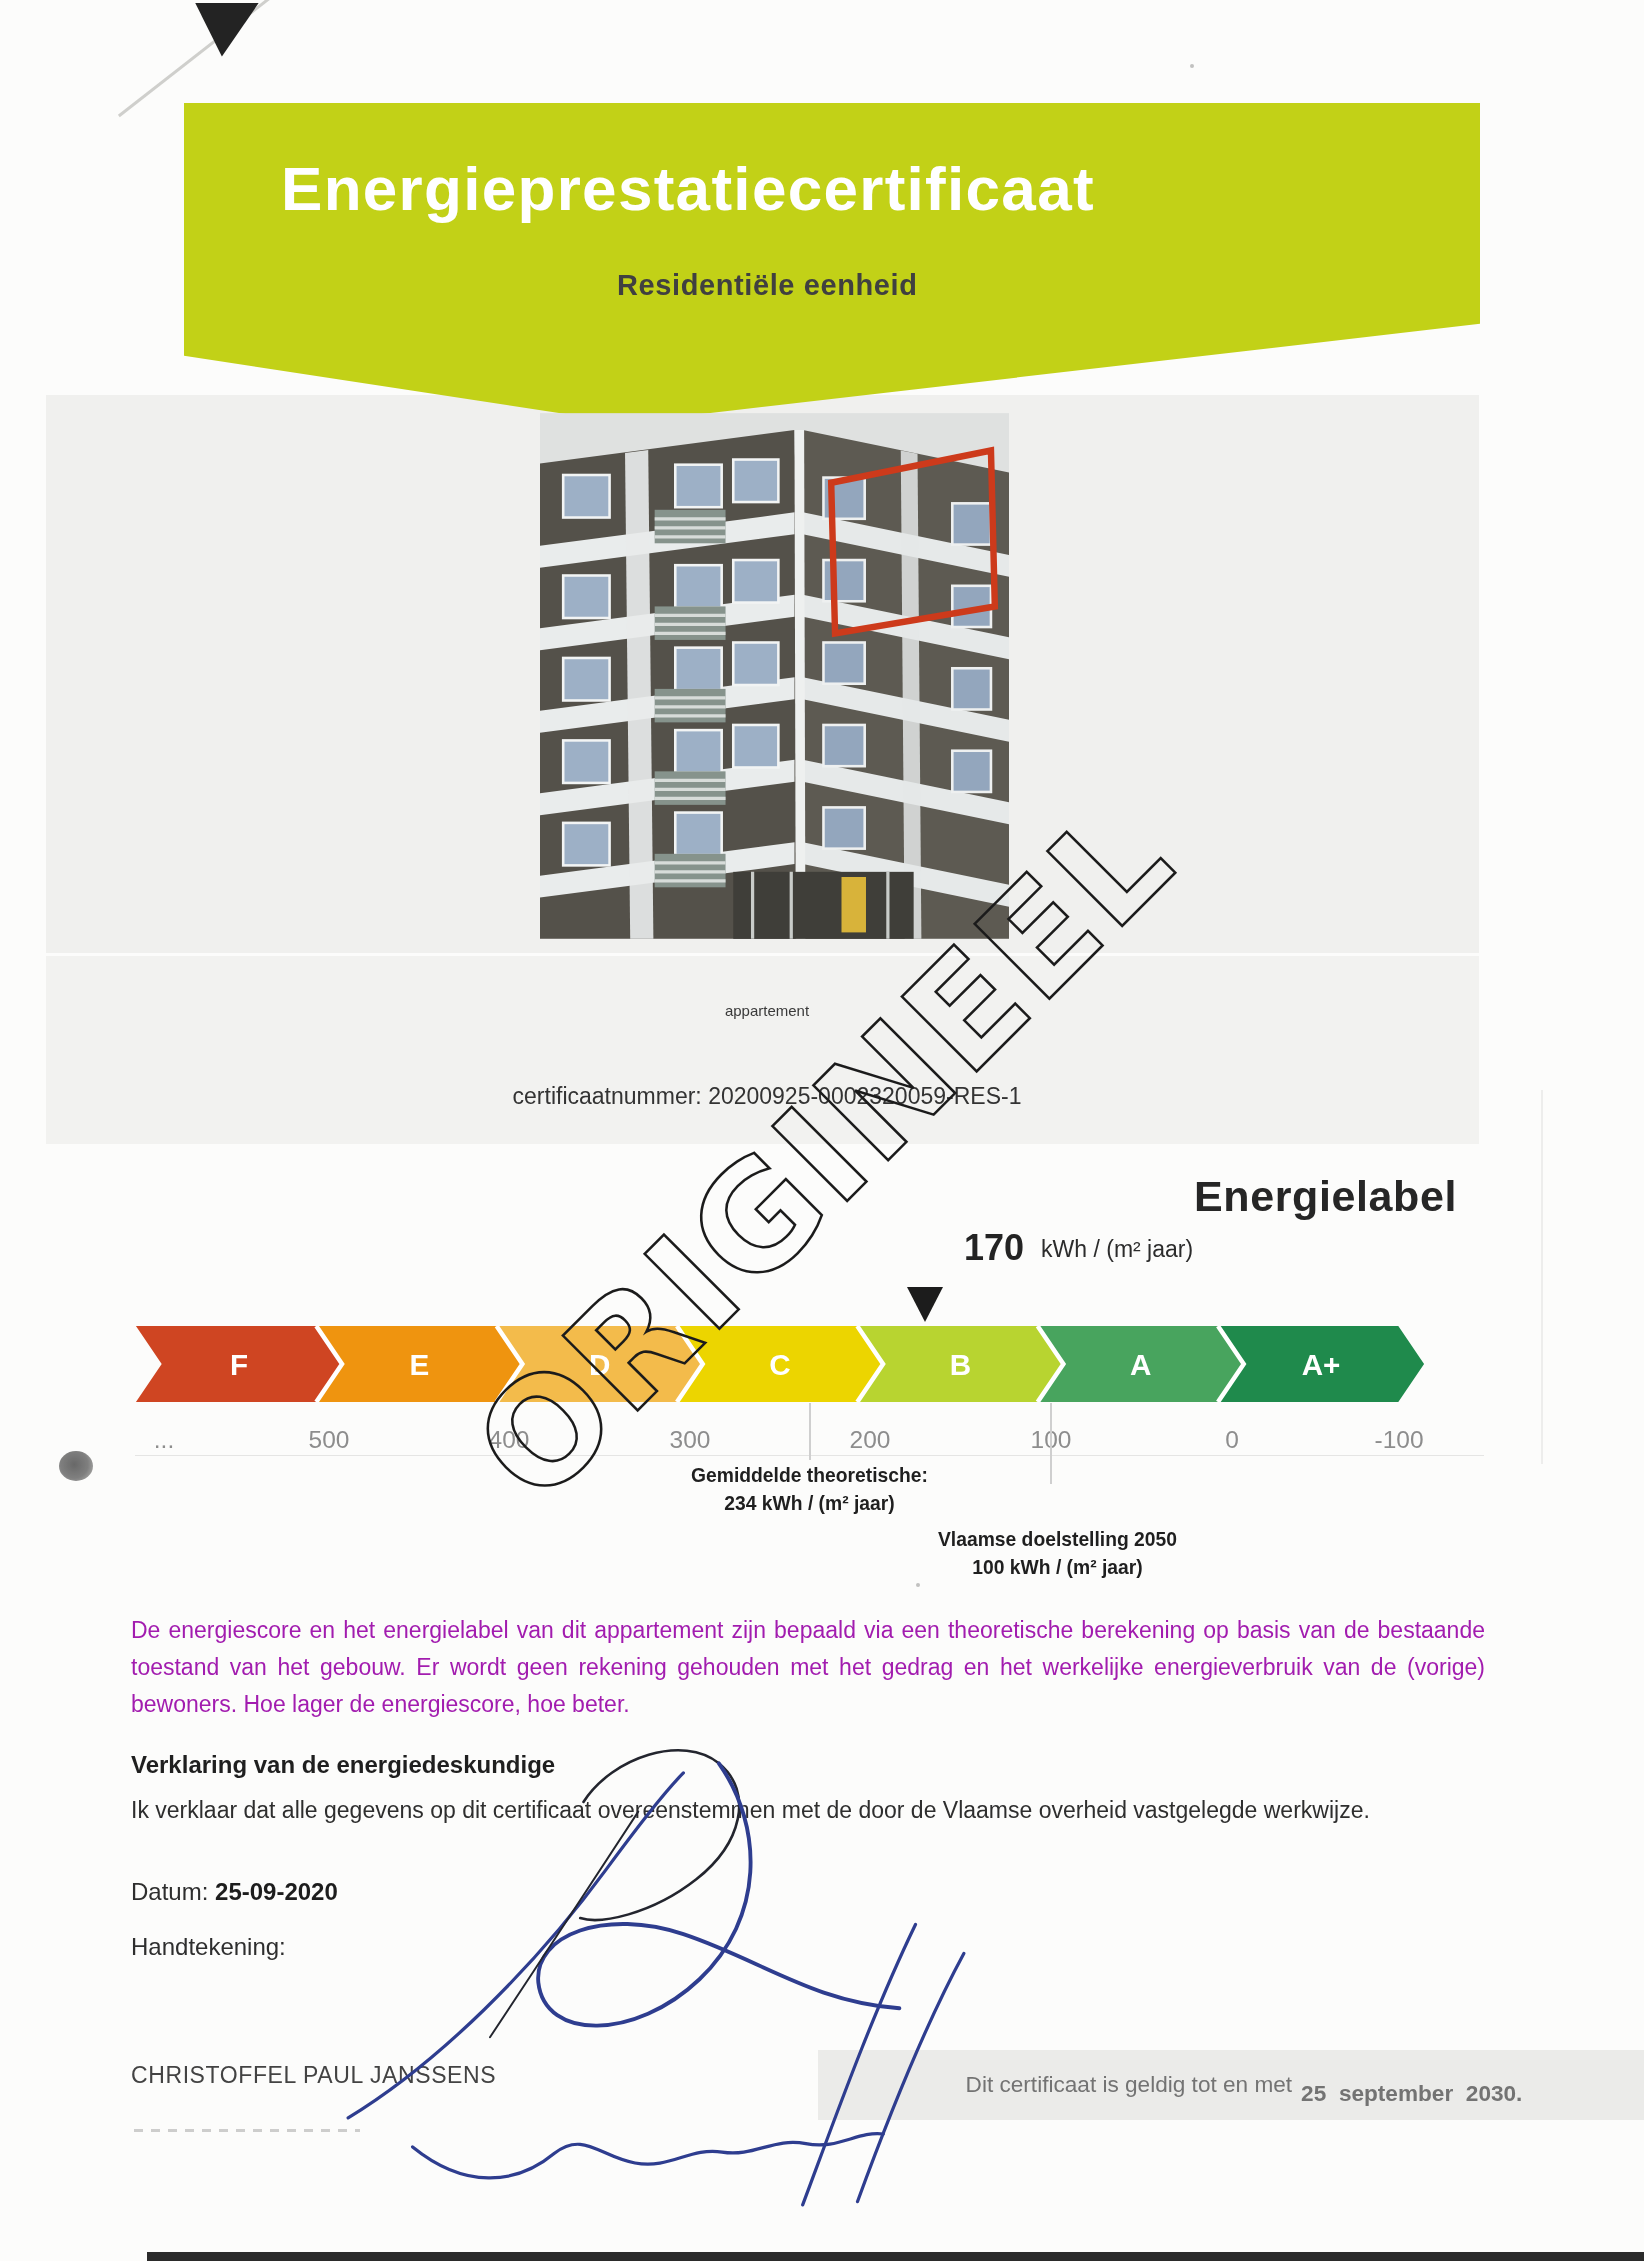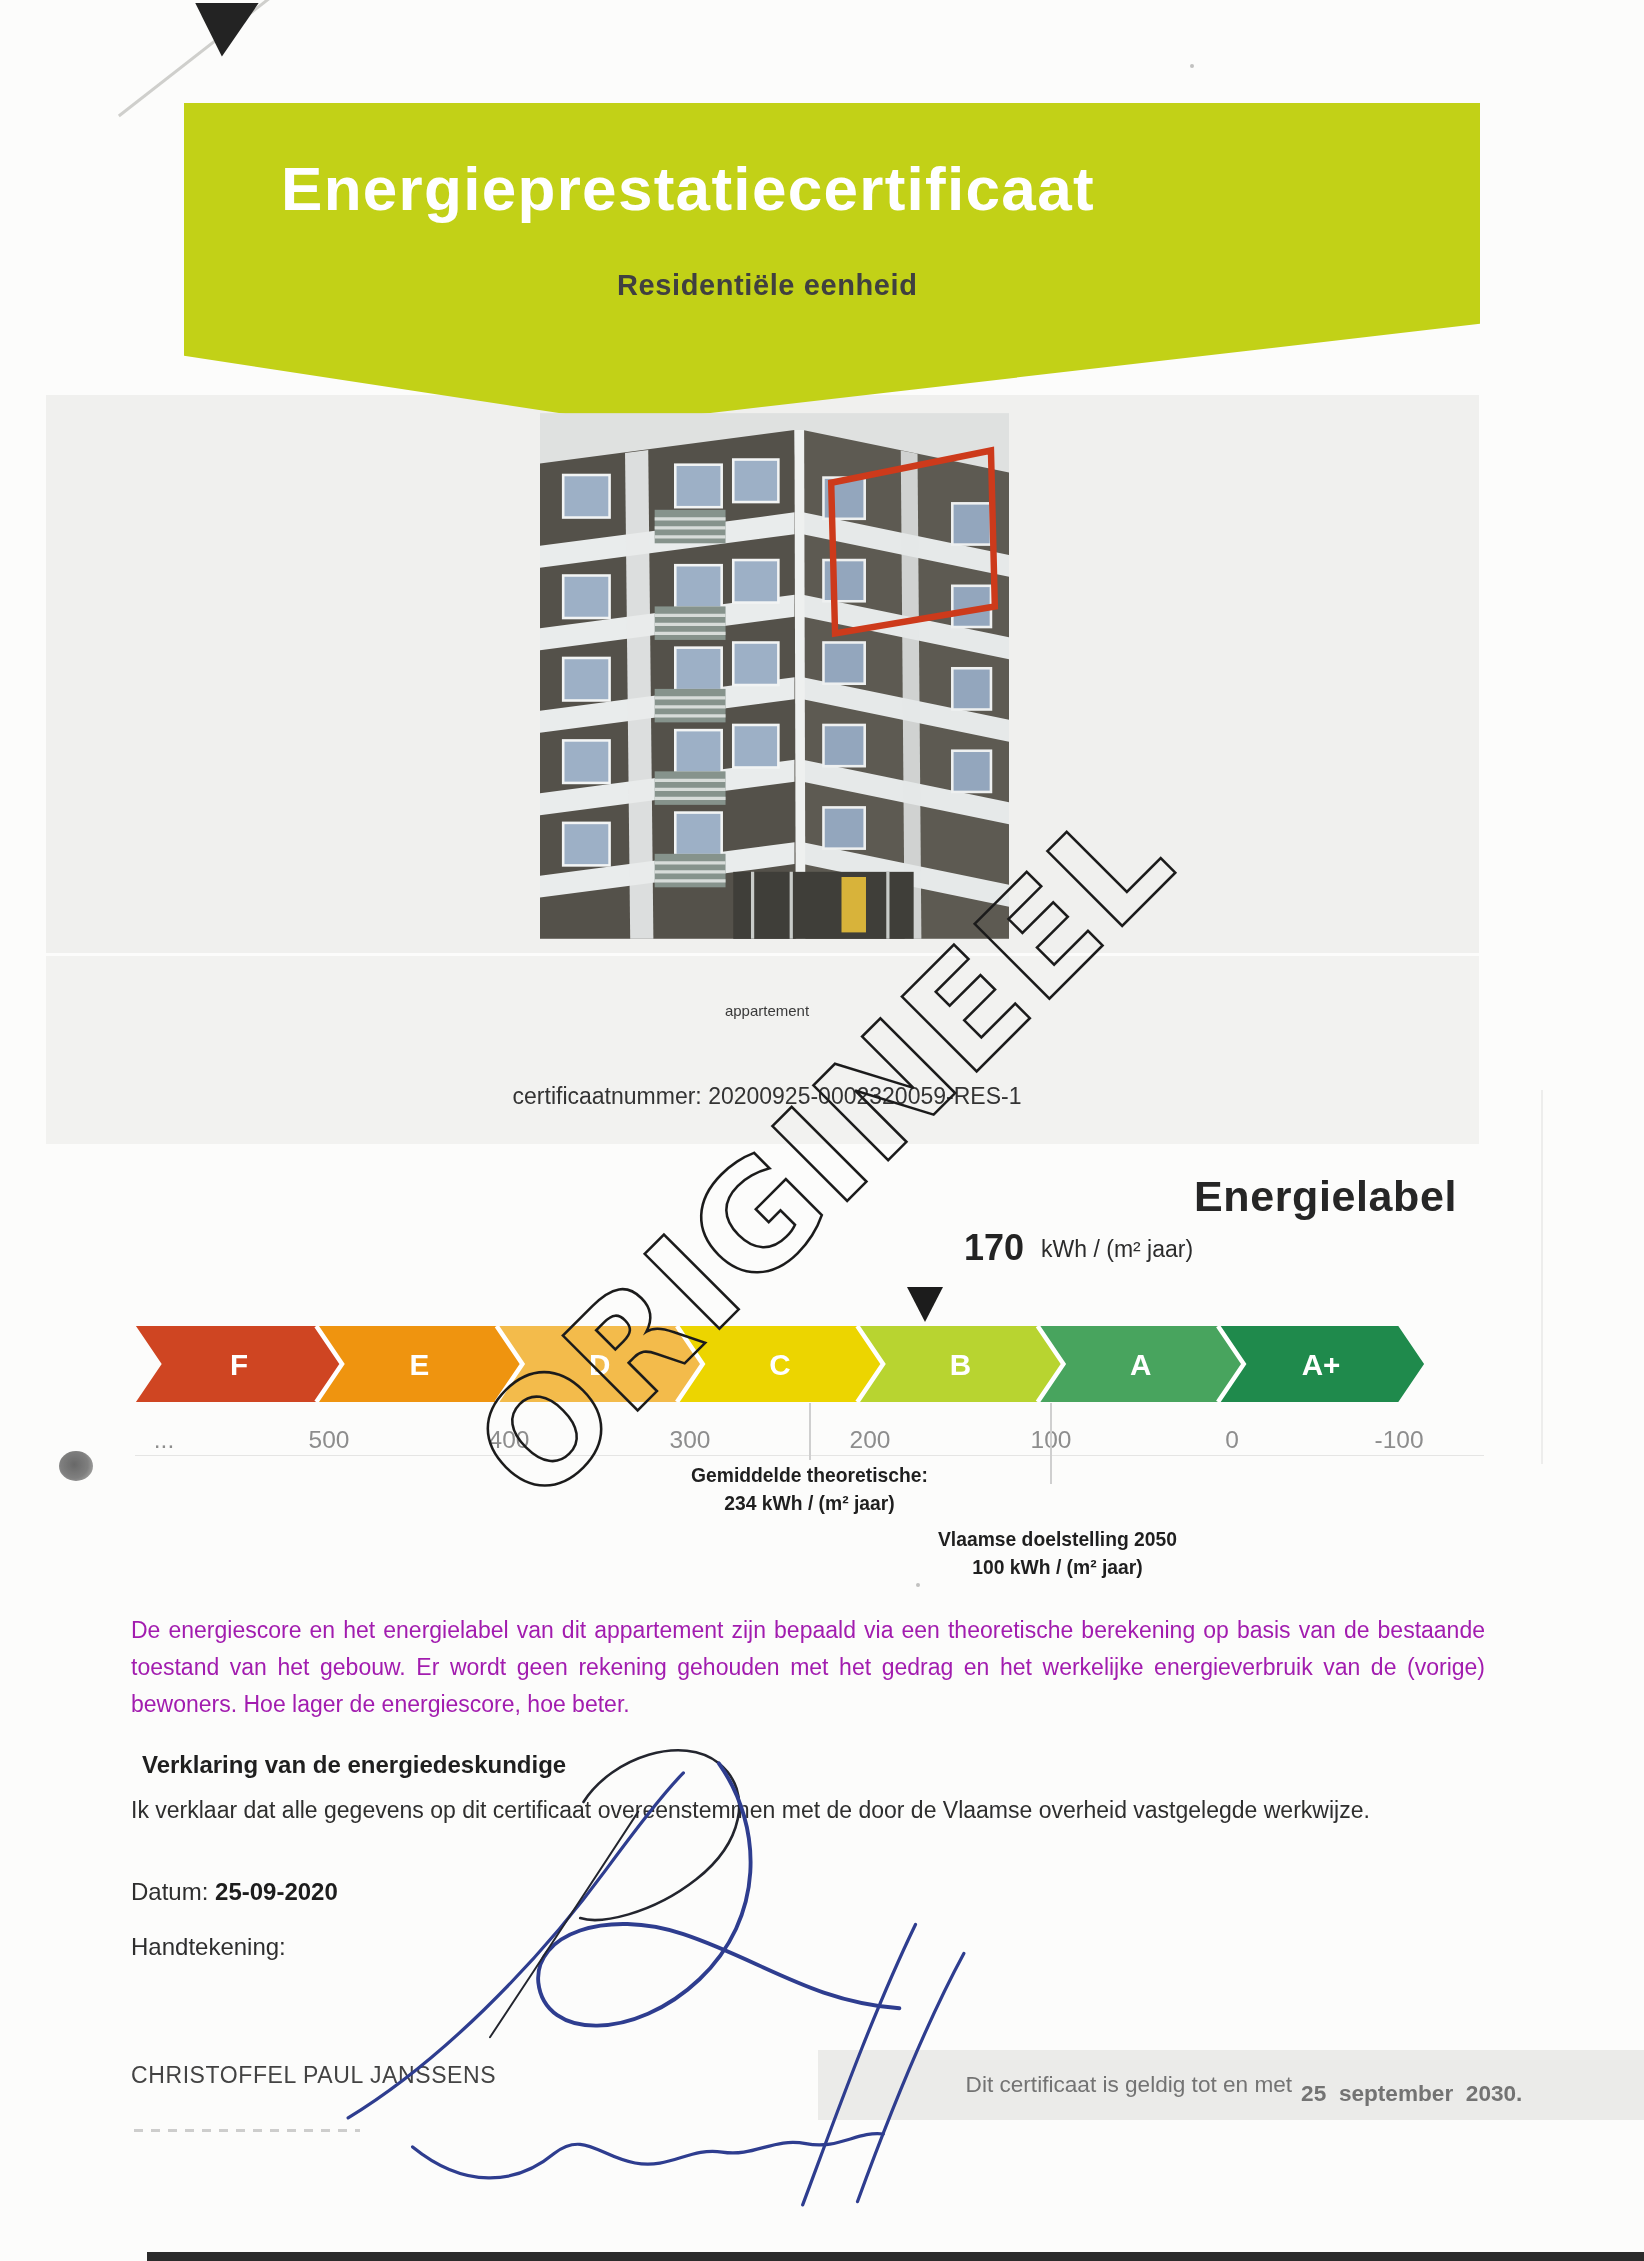--- a/index.html
+++ b/index.html
@@ -50,21 +50,21 @@
   .ticknum{position:absolute;top:1426px;transform:translateX(-50%);font-size:24.5px;
     color:#8d8d8d;white-space:nowrap;}
   .vtick{background:#cfcfcf;width:1.9px;}
   .note{position:absolute;text-align:center;color:#1f1f1f;}
   .note .l1{font-size:19.3px;font-weight:bold;}
   .note .l2{font-size:19.3px;font-weight:600;margin-top:5.8px;}
 
   
   #paragraph{left:131px;top:1612px;width:1354px;font-size:23px;line-height:37px;
     text-align:justify;color:#a21caf;}
-  #decl-title{left:142px;top:1751px;font-size:24px;font-weight:bold;color:#1f1f1f;}
+  #decl-title{left:131px;top:1751px;font-size:24px;font-weight:bold;color:#1f1f1f;}
   #decl-text{left:131px;top:1790px;width:1350px;font-size:23px;line-height:41px;
     text-align:justify;color:#2e2e2e;}
   #date-line{left:131px;top:1878px;font-size:24px;color:#2e2e2e;}
   #date-line b{color:#1d1d1d;}
   #sig-label{left:131px;top:1933px;font-size:24px;color:#2e2e2e;}
   #expert-name{left:131px;top:2062px;font-size:23px;letter-spacing:0.6px;color:#434343;}
   #remnant{left:134px;top:2129px;width:226px;height:3.2px;opacity:.28;
     background:repeating-linear-gradient(90deg,#555 0 9px,transparent 9px 17px);}
   #validity{left:818px;top:2050px;width:852px;height:70px;background:#ebebe9;
     display:flex;align-items:center;justify-content:center;font-size:22.6px;color:#737373;

